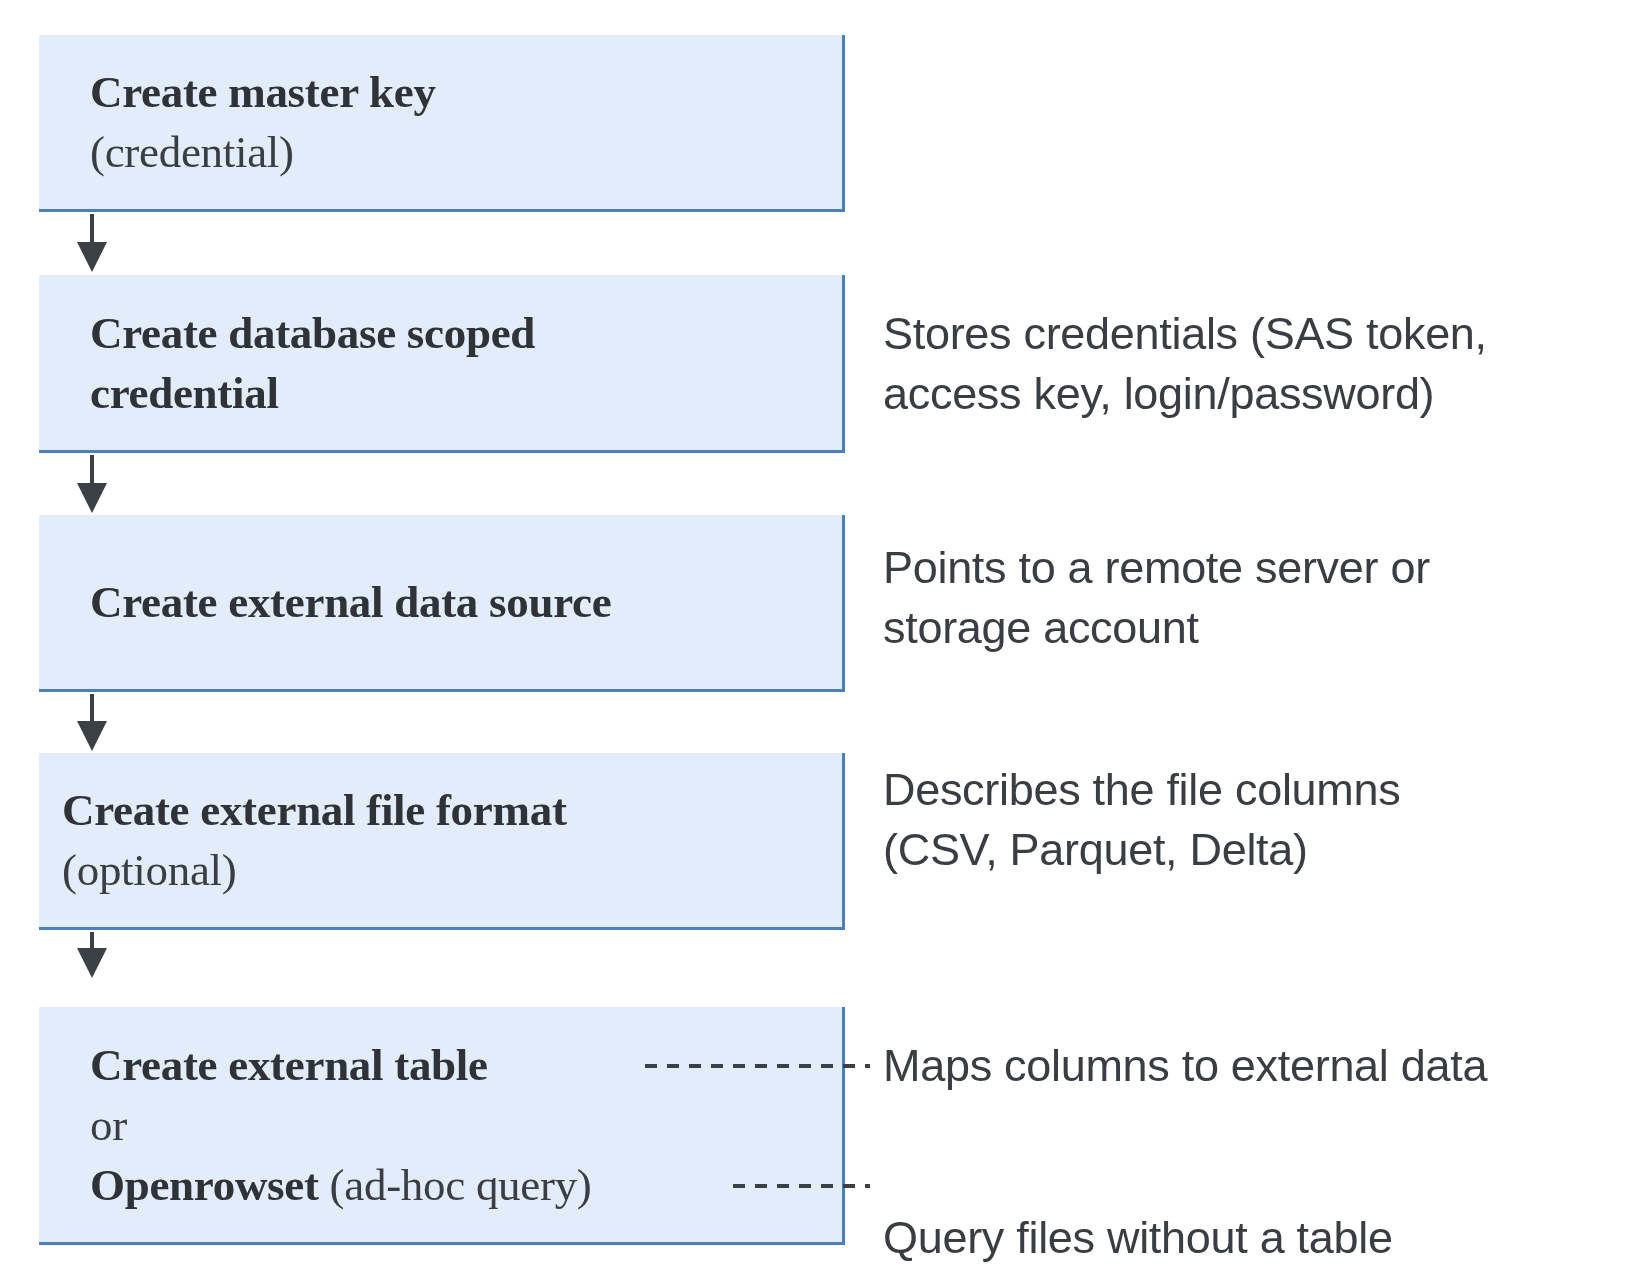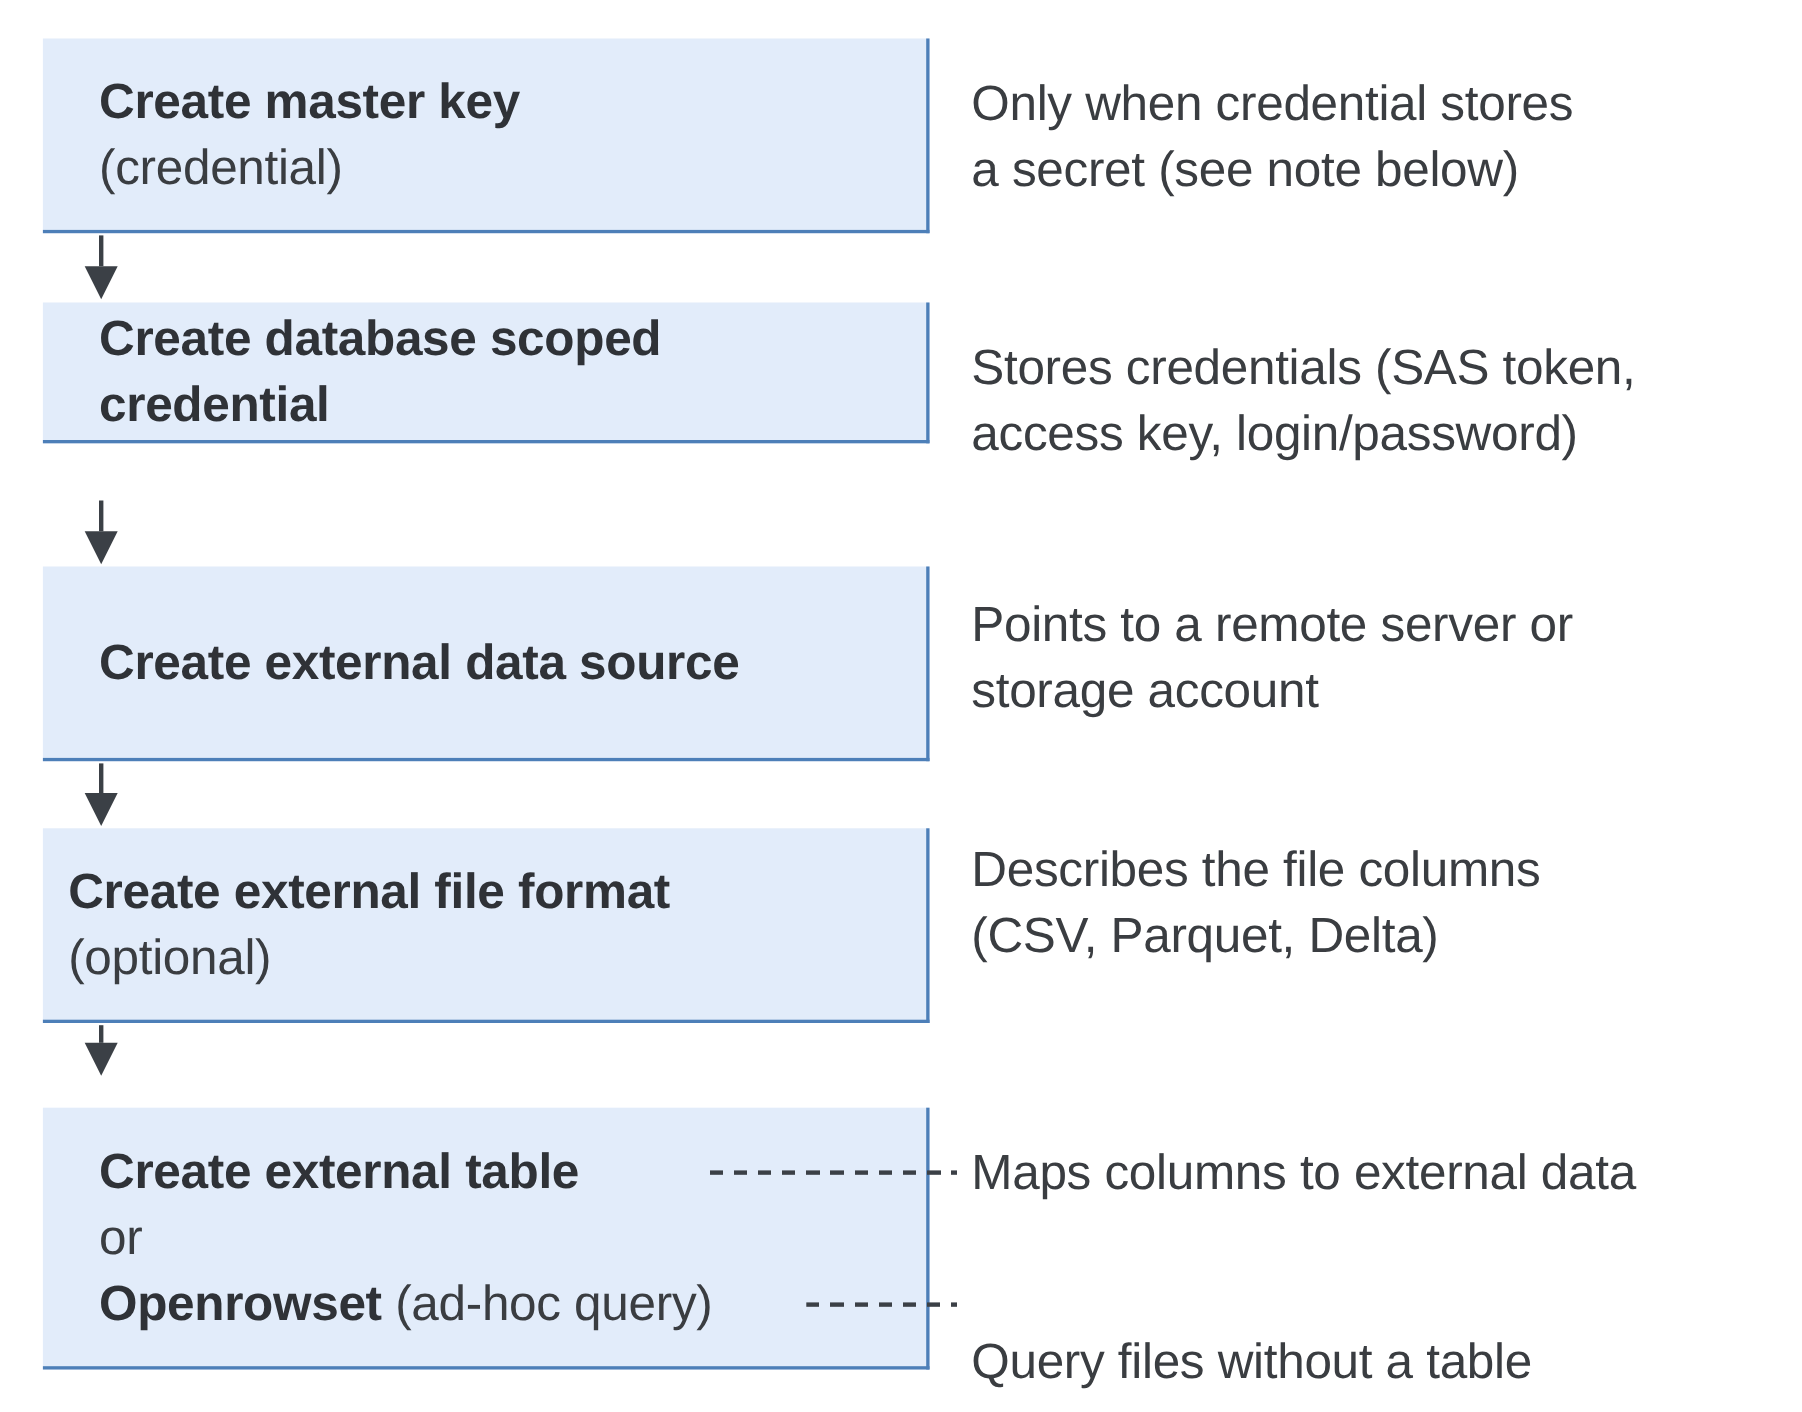--- a/index.html
+++ b/index.html
@@ -15,20 +15,21 @@
     font-family:"Liberation Sans","DejaVu Sans",sans-serif;
     letter-spacing:-0.3px;
   }
   .box{
     position:absolute;left:39px;width:806px;box-sizing:border-box;
     background:var(--box-fill);
     border-right:3px solid var(--box-border);
     border-bottom:3px solid var(--box-border);
     display:flex;flex-direction:column;justify-content:center;
     padding-left:51px;
+    font-family:Liberation Serif, serif;
   }
   .box .line{font-size:45px;line-height:60px;color:var(--text-dark);white-space:nowrap;}
   .seg{font-weight:400;color:var(--text-body);}
   .seg.bold{font-weight:700;color:var(--text-dark);}
   .arrow-line{position:absolute;left:90px;width:4px;background:var(--arrow);}
   .arrow-head{
     position:absolute;left:77px;width:0;height:0;
     border-left:15px solid transparent;border-right:15px solid transparent;
     border-top:30px solid var(--arrow);
   }
@@ -44,21 +45,21 @@
 <div class="stage">
 
   <div class="box" style="top:35px;height:177px;">
     <div class="line"><span class="seg bold">Create master key</span></div>
     <div class="line"><span class="seg">(credential)</span></div>
   </div>
 
   <div class="arrow-line" style="top:214px;height:28px;"></div>
   <div class="arrow-head" style="top:242px;"></div>
 
-  <div class="box" style="top:275px;height:128px;">
+  <div class="box" style="top:275px;height:178px;">
     <div class="line"><span class="seg bold">Create database scoped</span></div>
     <div class="line"><span class="seg bold">credential</span></div>
   </div>
 
   <div class="arrow-line" style="top:455px;height:28px;"></div>
   <div class="arrow-head" style="top:483px;"></div>
 
   <div class="box" style="top:515px;height:177px;justify-content:center;">
     <div class="line"><span class="seg bold">Create external data source</span></div>
   </div>
@@ -76,24 +77,20 @@
 
   <div class="box" style="top:1007px;height:238px;">
     <div class="line"><span class="seg bold">Create external table</span></div>
     <div class="line"><span class="seg">or</span></div>
     <div class="line"><span class="seg bold">Openrowset</span><span class="seg"> (ad-hoc query)</span></div>
   </div>
 
   <div class="dash" style="top:1064px;left:645px;width:225px;"></div>
   <div class="dash" style="top:1184px;left:733px;width:137px;"></div>
 
-  <div class="annotation" style="top:64px;">
-    <div>Only when credential stores</div>
-    <div>a secret (see note below)</div>
-  </div>
 
   <div class="annotation" style="top:304px;">
     <div>Stores credentials (SAS token,</div>
     <div>access key, login/password)</div>
   </div>
 
   <div class="annotation" style="top:538px;">
     <div>Points to a remote server or</div>
     <div>storage account</div>
   </div>

